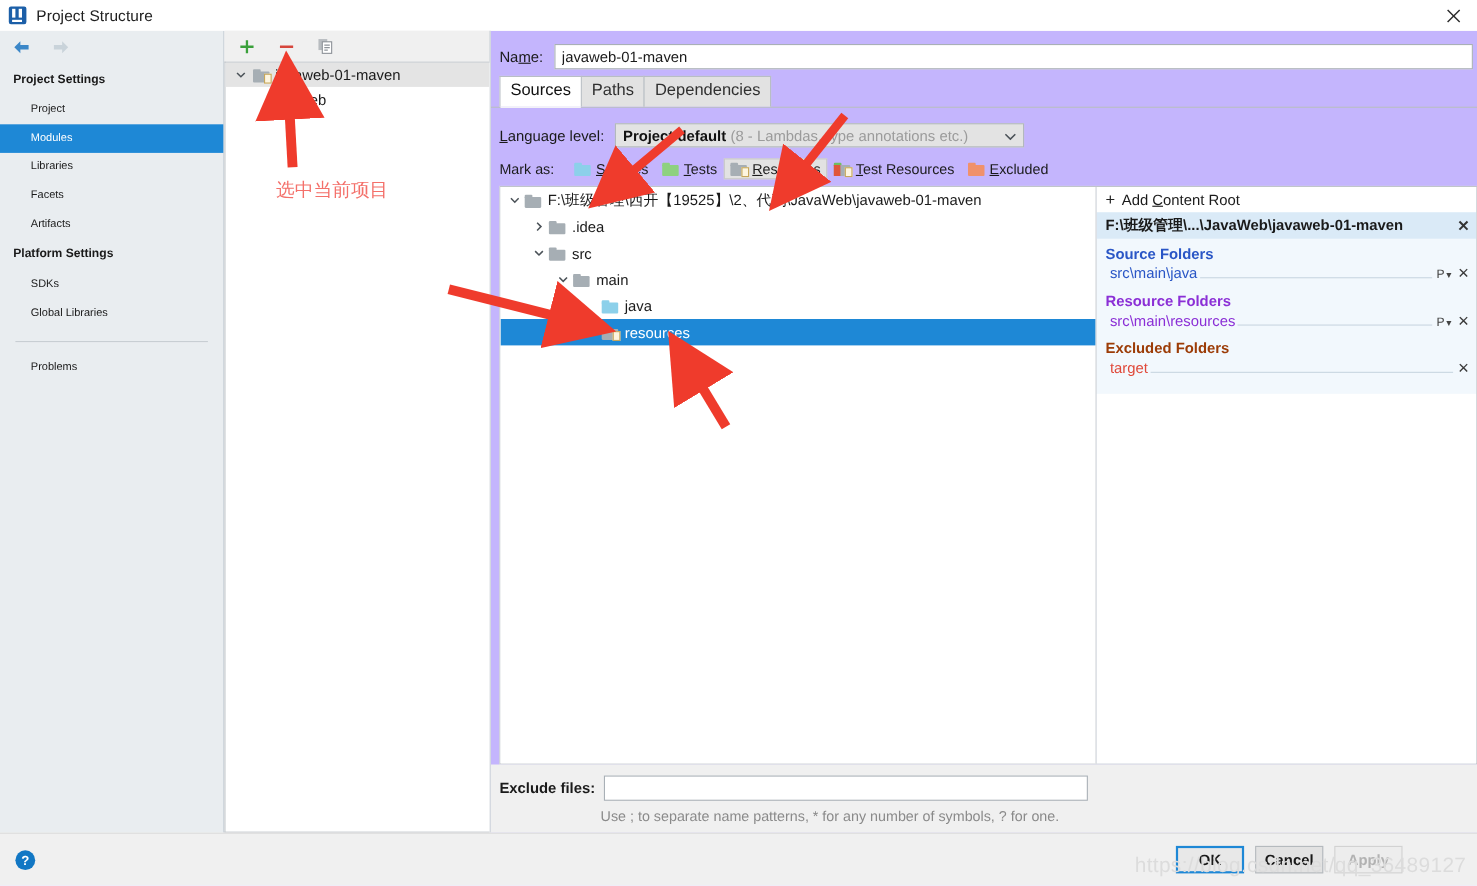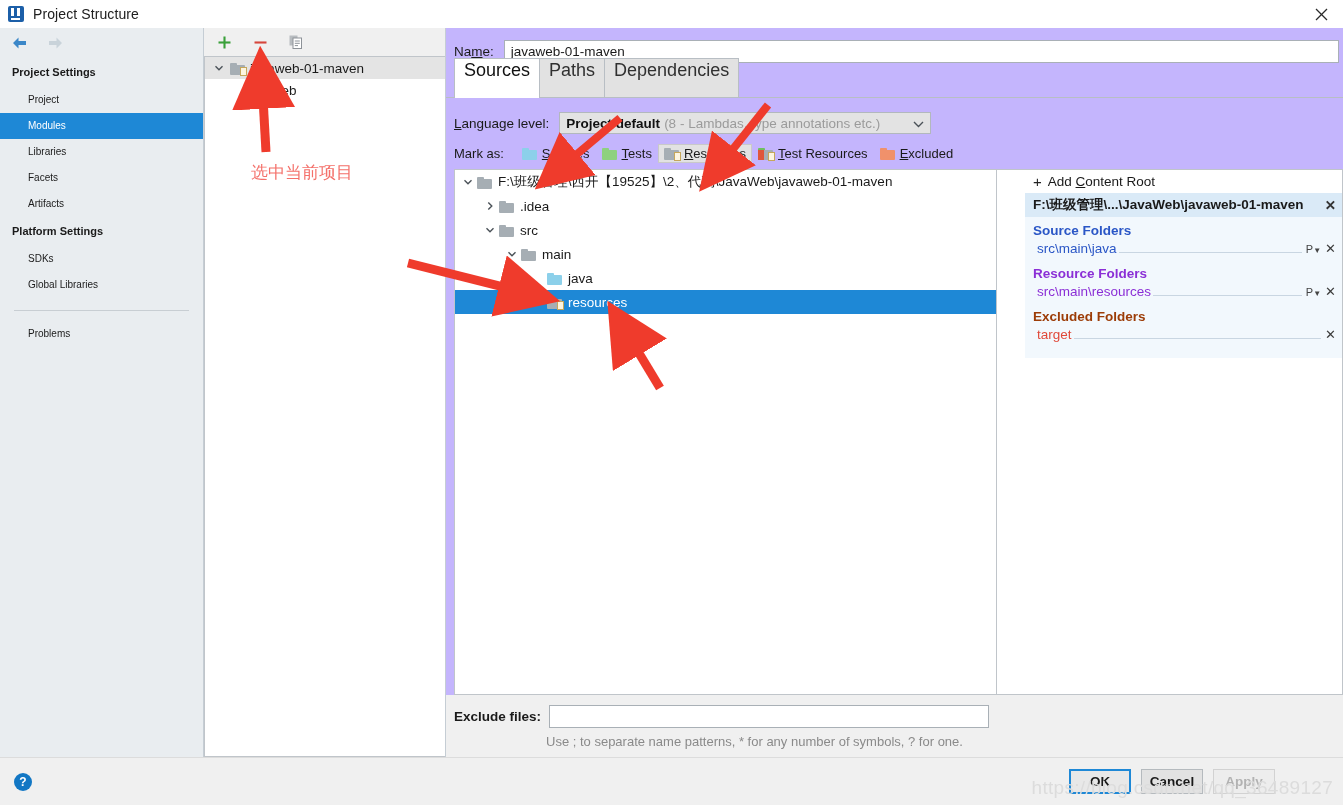--- a/index.html
+++ b/index.html
@@ -204,22 +204,22 @@
     box-sizing: border-box;
   }
   .tabsrow {
     display: flex;
     align-items: flex-end;
     padding-left: 8px;
     border-bottom: 1px solid #b8bec4;
     height: 24px;
   }
   .tab {
-    font-size: 18px;
-    padding: 3px 9px 18px 9px;
+    font-size: 15px;
+    padding: 3px 9px 7px 9px;
     border: 1px solid #b8bec4;
     border-bottom: none;
     background: #e2e2e2;
     margin-right: -1px;
     line-height: 17px;
     cursor: default;
     position: relative;
     color: #303030;
   }
   .tab.active {
@@ -320,21 +320,20 @@
     z-index: 2;
   }
 
   .treepanel {
     flex: 1 1 auto;
     display: flex;
     min-height: 0;
     margin: 0 0 0 8px;
     border: 1px solid #c0c5ca;
     background: #ffffff;
-    gap: 28px;
   }
   .treeleft {
     width: 541px;
     flex: 0 0 541px;
     background: #ffffff;
     border-right: 1px solid #c0c5ca;
     overflow: hidden;
   }
   .trow {
     height: 24px;

